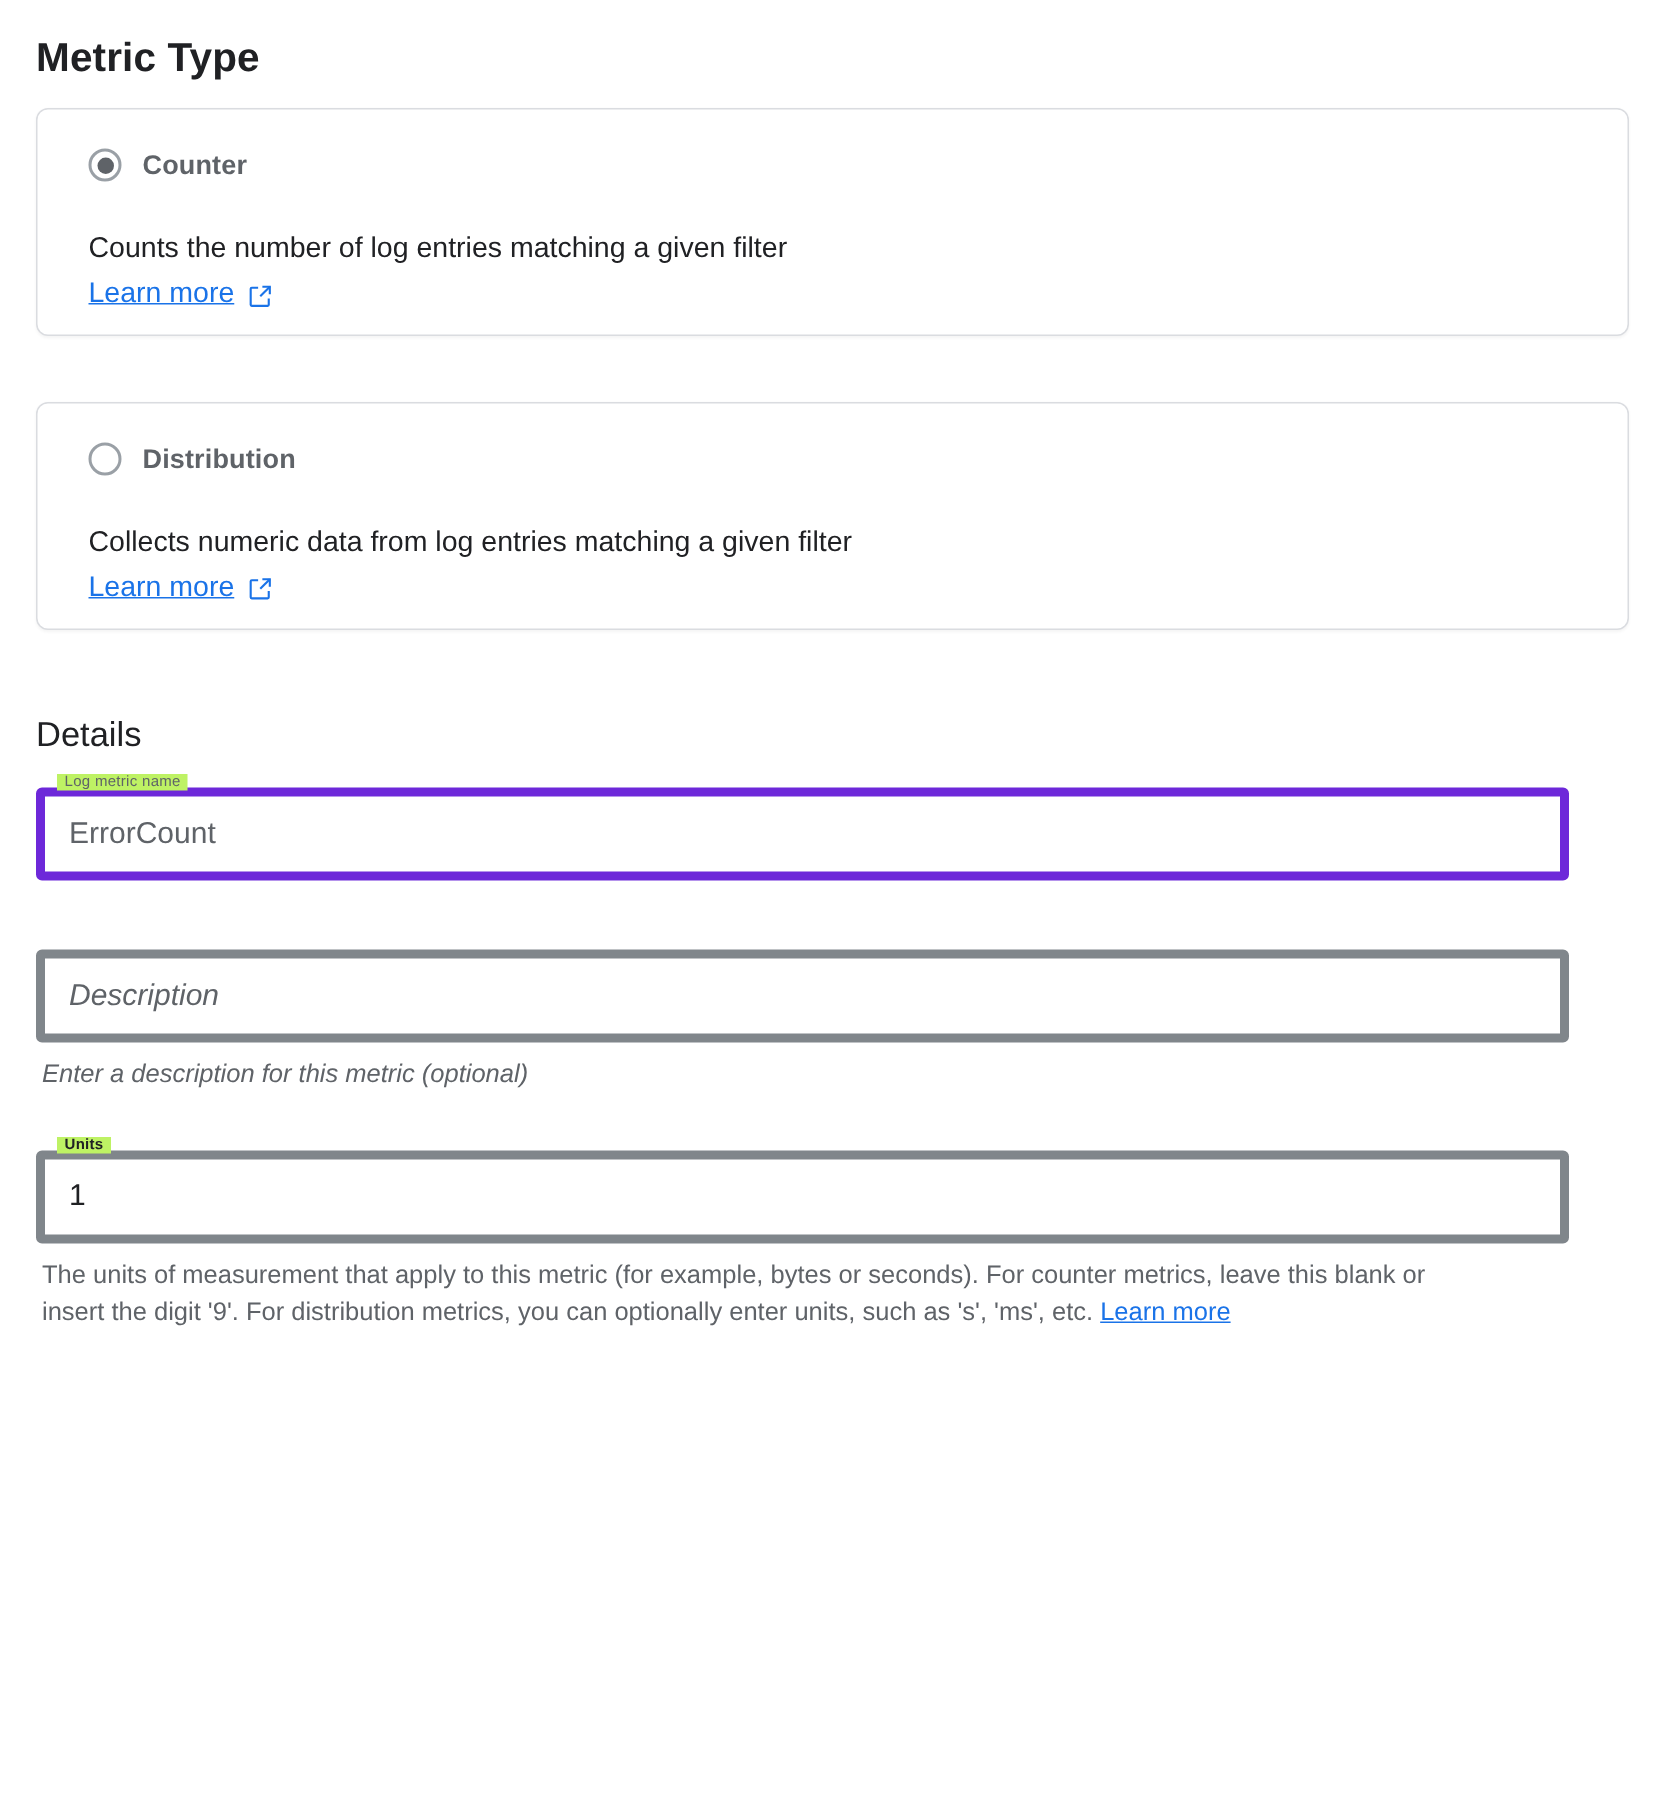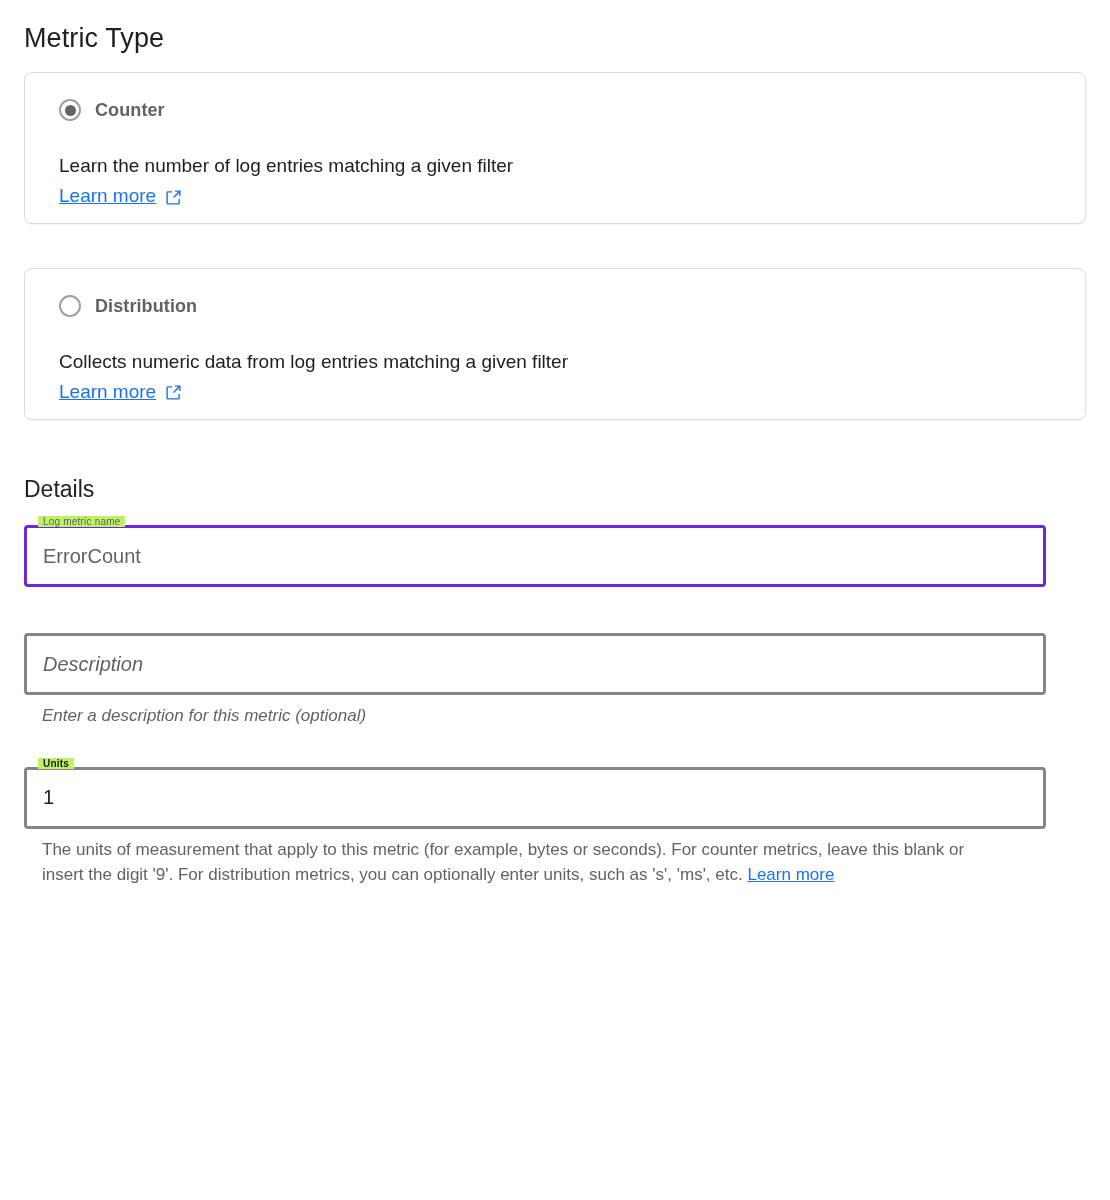--- a/index.html
+++ b/index.html
@@ -12,21 +12,21 @@
   }
   .page {
     width: 1110px;
     min-height: 1200px;
     padding: 14px 24px 0 24px;
     background: #ffffff;
     position: relative;
   }
   .section-title {
     font-size: 27px;
-    font-weight: 400;
+    font-weight: 700;
     color: #202124;
     letter-spacing: 0.1px;
     margin: 8px 0 18px 0;
     line-height: 1.2;
   }
   .details-title {
     font-size: 23px;
     font-weight: 400;
     color: #202124;
     margin: 56px 0 22px 0;
@@ -97,21 +97,21 @@
     top: 1px;
   }
   .ext-icon svg { display: block; }
 
   
   .field {
     position: relative;
     margin-bottom: 10px;
   }
   .field-box {
-    border: 3px solid #6d28d9;
+    border: 6px solid #6d28d9;
     border-radius: 4px;
     height: 62px;
     display: flex;
     align-items: center;
     padding: 0 16px;
     background: #fff;
     width: 1022px;
   }
   .field-box.strong { border-color: #80868b; }
   .field-value {
@@ -127,21 +127,21 @@
     padding: 0 5px;
     font-size: 10px;
     color: #5f6368;
     letter-spacing: 0.2px;
   }
   .floating-label.bold { color: #202124; font-weight: 700; }
   .helper {
     font-size: 17px;
     color: #5f6368;
     line-height: 1.45;
-    margin: 9px 0 0 18px;
+    margin: 9px 0 0 4px;
     max-width: 955px;
   }
   .helper a {
     color: #1a73e8;
     text-decoration: underline;
     cursor: pointer;
   }
   .gap-lg { margin-bottom: 46px; }
   .block { margin-bottom: 0; font-style: italic; }
 </style>
@@ -150,21 +150,21 @@
 
 <div class="page">
 
   <h1 class="section-title">Metric Type</h1>
 
   <div class="card">
     <div class="card-head">
       <span class="radio checked"></span>
       <span class="radio-label">Counter</span>
     </div>
-    <div class="card-desc">Learn the number of log entries matching a given filter</div>
+    <div class="card-desc">Counts the number of log entries matching a given filter</div>
     <a class="learn-more">
       <span>Learn more</span>
       <span class="ext-icon">
         <svg width="17" height="17" viewBox="0 0 24 24" fill="none" stroke="#1a73e8" stroke-width="2">
           <path d="M14 3h7v7"></path>
           <path d="M21 3l-9 9"></path>
           <path d="M20 14v6a1 1 0 0 1-1 1H4a1 1 0 0 1-1-1V5a1 1 0 0 1 1-1h6"></path>
         </svg>
       </span>
     </a>

